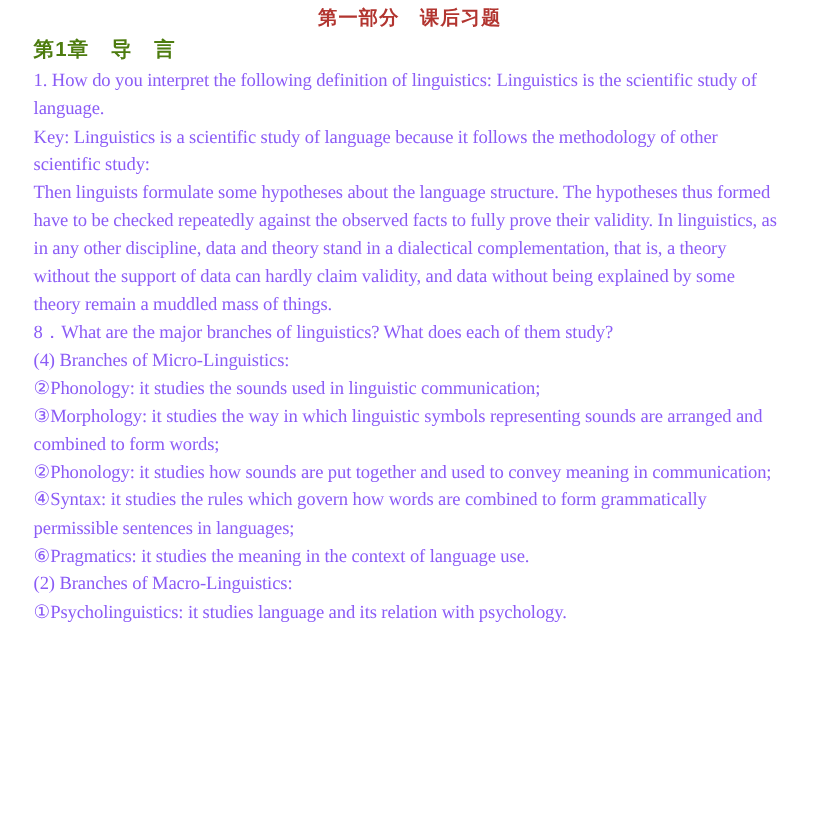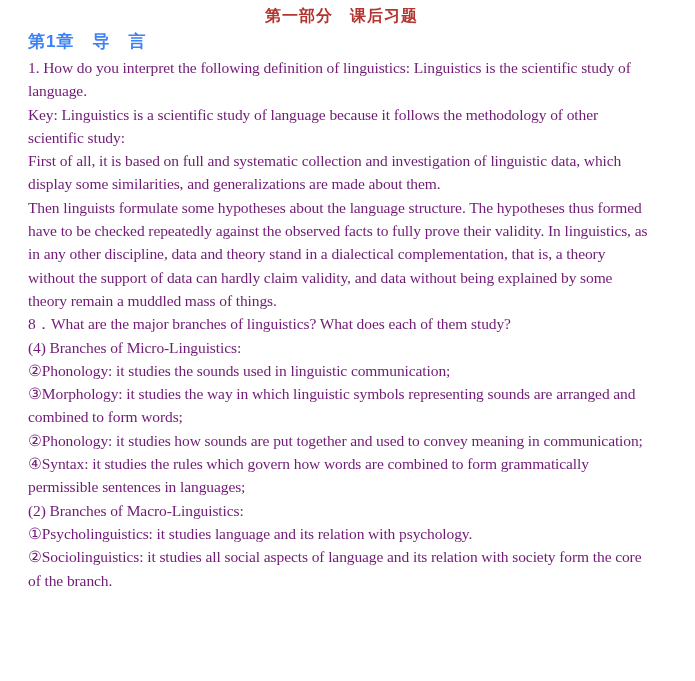--- a/index.html
+++ b/index.html
@@ -27,47 +27,46 @@
     color: #b23530;
     margin: 0 0 3px 0;
     letter-spacing: 1px;
   }
   .chapter-title {
     font-family: "Liberation Sans", "DejaVu Sans", sans-serif;
     font-weight: bold;
     font-size: 17px;
     line-height: 24px;
     text-align: left;
-    color: #3b82f6;
+    color: #4d7c0f;
     margin: 0 0 2px 0;
     letter-spacing: 1px;
   }
   .content p {
     margin: 0;
     font-size: 15.5px;
     line-height: 23.3px;
     letter-spacing: -0.1px;
-    color: #701a75;
+    color: #8b5cf6;
     text-align: left;
   }
 </style>
 </head>
 <body>
 
 <div class="page">
   <h1 class="part-title">第一部分　课后习题</h1>
   <h2 class="chapter-title">第1章　导　言</h2>
   <div class="content" id="paragraphs">
       <p>1. How do you interpret the following definition of linguistics: Linguistics is the scientific study of language.</p>
       <p>Key: Linguistics is a scientific study of language because it follows the methodology of other scientific study:</p>
-      <p>First of all, it is based on full and systematic collection and investigation of linguistic data, which display some similarities, and generalizations are made about them.</p>
       <p>Then linguists formulate some hypotheses about the language structure. The hypotheses thus formed have to be checked repeatedly against the observed facts to fully prove their validity. In linguistics, as in any other discipline, data and theory stand in a dialectical complementation, that is, a theory without the support of data can hardly claim validity, and data without being explained by some theory remain a muddled mass of things.</p>
       <p>8．What are the major branches of linguistics? What does each of them study?</p>
       <p>(4) Branches of Micro-Linguistics:</p>
       <p>②Phonology: it studies the sounds used in linguistic communication;</p>
       <p>③Morphology: it studies the way in which linguistic symbols representing sounds are arranged and combined to form words;</p>
       <p>②Phonology: it studies how sounds are put together and used to convey meaning in communication;</p>
       <p>④Syntax: it studies the rules which govern how words are combined to form grammatically permissible sentences in languages;</p>
+      <p>⑥Pragmatics: it studies the meaning in the context of language use.</p>
       <p>(2) Branches of Macro-Linguistics:</p>
       <p>①Psycholinguistics: it studies language and its relation with psychology.</p>
-      <p>②Sociolinguistics: it studies all social aspects of language and its relation with society form the core of the branch.</p>
     </div>
 </div>
 
 </body></html>

